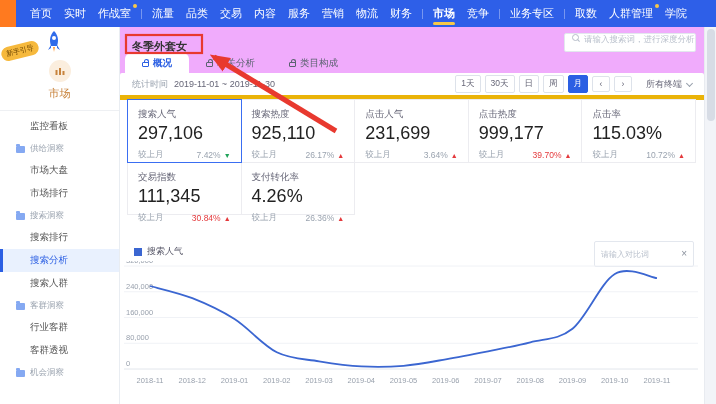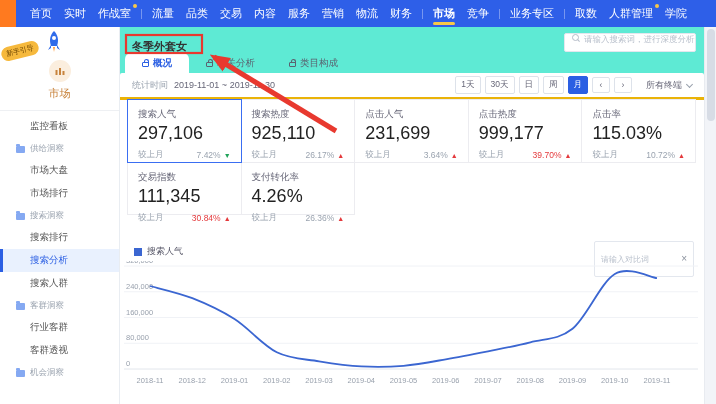--- a/index.html
+++ b/index.html
@@ -25,37 +25,37 @@
   .module-title { color:#c8833c; font-size:11px; margin-top:4px; }
   .side-divider { border-top:1px solid #eef0f3; margin:9px 0 4px; }
   .menu-group { display:flex; align-items:center; gap:5px; padding:5px 0 4px 16px; color:#9aa3af; font-size:8.5px; }
   .icon-folder { width:9px; height:7px; background:#85a9f2; border-radius:1px; position:relative; flex:none; }
   .icon-folder::before { content:""; position:absolute; top:-2px; left:0; width:4px; height:2px; background:#85a9f2; border-radius:1px 1px 0 0; }
   .menu-item { padding:5px 0 5px 30px; color:#555; font-size:9.5px; position:relative; cursor:pointer; }
   .menu-item.active { background:#e9f1fe; color:#2b5fe3; }
   .menu-item.active::before { content:""; position:absolute; left:0; top:0; bottom:0; width:3px; background:#2b5fe3; }
 
   
-  .main { position:absolute; left:120px; top:27px; right:0; bottom:0; background:#5eead4; }
+  .main { position:absolute; left:120px; top:27px; right:0; bottom:0; background:#f0abfc; }
   .keyword { position:absolute; top:12px; left:12px; font-size:11px; font-weight:bold; color:#333; z-index:2; }
   .search-box { position:absolute; top:6px; right:20px; width:132px; height:19px; background:#fff; border:1px solid #e3e7ee; border-radius:2px; display:flex; align-items:flex-start; gap:5px; padding:0 7px; }
   .search-box input { border:none; outline:none; flex:1; font-size:8.5px; color:#667; background:transparent; font-family:inherit; }
   .search-box input::placeholder { color:#b9c0cc; }
   .icon-search { width:7px; height:7px; position:relative; flex:none; }
   .icon-search::before { content:""; position:absolute; top:0; left:0; width:5px; height:5px; border:1px solid #b6bdc9; border-radius:50%; }
   .icon-search::after { content:""; position:absolute; width:1px; height:3px; background:#b6bdc9; transform:rotate(-45deg); bottom:-1px; right:0; }
 
   .tabs { position:absolute; top:26px; left:5px; display:flex; align-items:flex-end; height:20px; z-index:1; }
   .tab { height:20px; display:flex; align-items:center; gap:4px; padding:0 17px; font-size:9.5px; color:#5a6270; cursor:pointer; }
   .tab.active { background:#fff; color:#2b5fe3; border-radius:6px 6px 0 0; font-weight:bold; }
   .icon-lock { width:7px; height:5px; border:1px solid currentColor; border-radius:1px; position:relative; flex:none; margin-top:3px; }
   .icon-lock::before { content:""; position:absolute; top:-4px; left:1px; width:3px; height:3px; border:1px solid currentColor; border-bottom:none; border-radius:3px 3px 0 0; }
 
   .panel { position:absolute; left:0; top:46px; right:12px; bottom:0; background:#fff; border-radius:2px 2px 0 0; }
-  .toolbar { height:27px; padding:0 12px; display:flex; align-items:center; justify-content:space-between; border-bottom:3px solid #eab308; font-size:9px; }
+  .toolbar { height:27px; padding:0 12px; display:flex; align-items:center; justify-content:space-between; border-bottom:5px solid #eab308; font-size:9px; }
   .stat-left { display:flex; gap:6px; align-items:center; }
   .stat-label { color:#9aa3af; }
   .stat-range { color:#667; }
   .stat-right { display:flex; align-items:center; }
   .rbtn { min-width:18px; text-align:center; padding:2px 5px; border:1px solid #dde2ea; border-radius:2px; color:#667; font-size:8.5px; background:#fff; margin-left:4px; cursor:pointer; }
   .rbtn.active { background:#2b5fe3; border-color:#2b5fe3; color:#fff; }
   .terminal { margin-left:14px; color:#667; cursor:pointer; display:flex; align-items:center; }
   .icon-chevron { width:5px; height:5px; border-right:1px solid #98a0ac; border-bottom:1px solid #98a0ac; transform:rotate(45deg); display:inline-block; margin-left:5px; margin-bottom:2px; }
 
   .section-title { margin:9px 12px 6px; font-size:11px; color:#333; font-weight:bold; }
@@ -70,21 +70,21 @@
   .card .cmp { display:flex; justify-content:space-between; align-items:center; margin-top:5px; font-size:8.5px; color:#9aa3af; }
   .chg { color:#9aa3af; }
   .chg.em { color:#e4393c; }
   .arr { font-size:7px; margin-left:3px; }
   .arr.up { color:#e4393c; }
   .arr.down { color:#21a35a; }
   .card-empty { background:#fff; margin:-1px 0 0 -1px; }
 
   .legend { position:absolute; left:14px; top:172px; display:flex; align-items:center; gap:5px; font-size:9px; color:#556; }
   .legend-swatch { width:8px; height:8px; background:#3b66d1; }
-  .compare-box { position:absolute; right:10px; top:168px; width:100px; height:36px; border:1px solid #e3e7ee; border-radius:2px; display:flex; align-items:center; justify-content:space-between; padding:0 6px; background:#fff; }
+  .compare-box { position:absolute; right:10px; top:168px; width:100px; height:26px; border:1px solid #e3e7ee; border-radius:2px; display:flex; align-items:center; justify-content:space-between; padding:0 6px; background:#fff; }
   .compare-box input { border:none; outline:none; width:75px; font-size:8px; color:#667; background:transparent; font-family:inherit; }
   .compare-box input::placeholder { color:#b9c0cc; }
   .compare-close { color:#8a919d; font-size:10px; cursor:pointer; line-height:1; }
 
   .chart-wrap { position:absolute; left:4px; right:6px; top:188px; height:140px; }
 
   
   .scrollbar { position:absolute; right:0; top:27px; width:12px; bottom:0; background:#f2f4f8; border-left:1px solid #e8ebf0; z-index:8; }
   .scroll-thumb { position:absolute; top:2px; left:2px; width:8px; height:92px; background:#d7dce5; border-radius:4px; cursor:pointer; }
 

